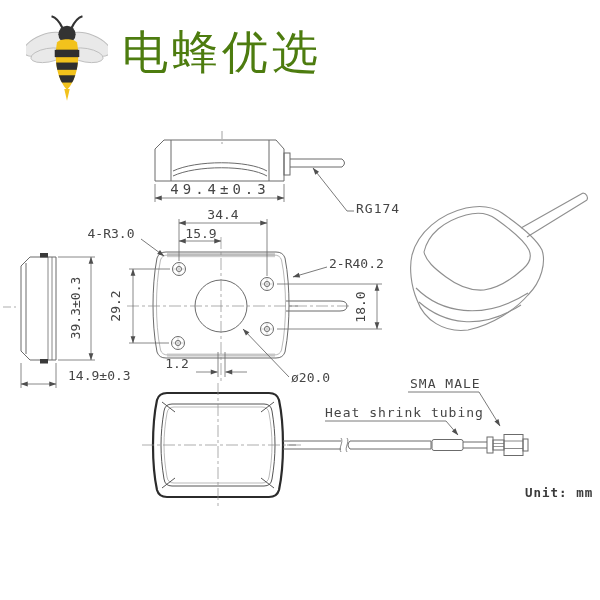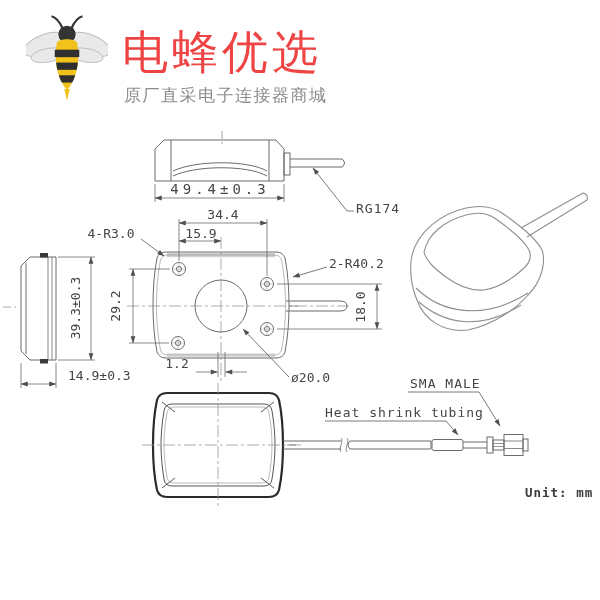--- a/index.html
+++ b/index.html
@@ -2,21 +2,21 @@
 <html><head>
 <meta charset="utf-8">
 <style>
   html,body{margin:0;padding:0;background:#fff;}
   .page{position:relative;width:600px;height:600px;background:#ffffff;overflow:hidden;
         font-family:"Liberation Sans",sans-serif;}
   .drawing-svg{position:absolute;left:0;top:0;}
   .logo{position:absolute;left:0;top:0;width:600px;height:120px;}
   .bee{position:absolute;left:26px;top:8px;}
   .brand-name{position:absolute;left:122px;top:22px;font-size:46px;letter-spacing:4px;
-              color:#ef4444;font-weight:500;}
+              color:#4d7c0f;font-weight:500;}
   .brand-tagline{position:absolute;left:124px;top:84px;font-size:17px;letter-spacing:1.5px;
               color:#8c8c8c;}
   text{font-family:"DejaVu Sans Mono","Liberation Mono",monospace;fill:#454545;font-size:13px;}
   .dim-wide{font-size:14px;letter-spacing:4px;}
   .unit{font-weight:bold;font-size:12.5px;fill:#3a3a3a;letter-spacing:1px;}
   .lbl{letter-spacing:1px;}
 </style>
 </head>
 <body>
 
@@ -212,16 +212,15 @@
       <path d="M31.5,46 L58.5,46 L58.5,54 L31.5,54 Z" clip-path="url(#beeBodyClip)"></path>
     </g>
     <g fill="#2f2f2f">
       <rect x="30" y="46" width="30" height="8" clip-path="url(#beeBody)"></rect>
       <rect x="30" y="60" width="30" height="8" clip-path="url(#beeBody)"></rect>
       <rect x="30" y="74" width="30" height="8" clip-path="url(#beeBody)"></rect>
     </g>
     <path d="M42,89 L45,102 L48,89 Z" fill="#f2c21c"></path>
   </svg>
   <div class="brand-name">电蜂优选</div>
-  <div class="brand-tagline">原厂直采电子连接器商城</div>
 </header>
 
 </div>
 
 </body></html>

